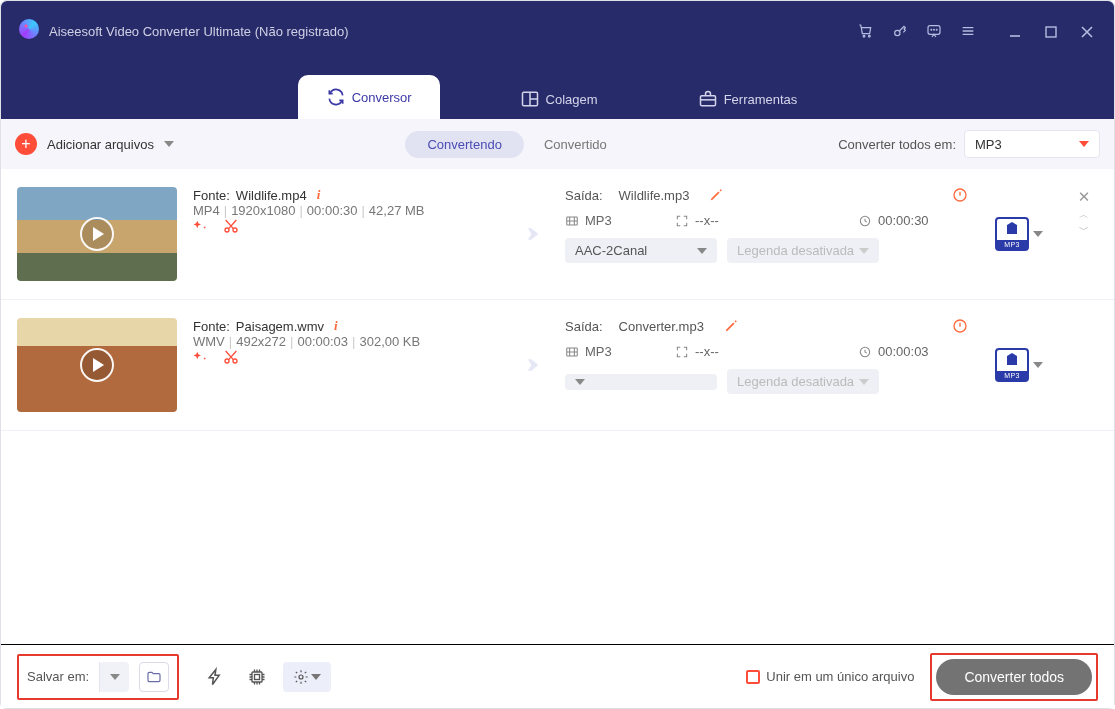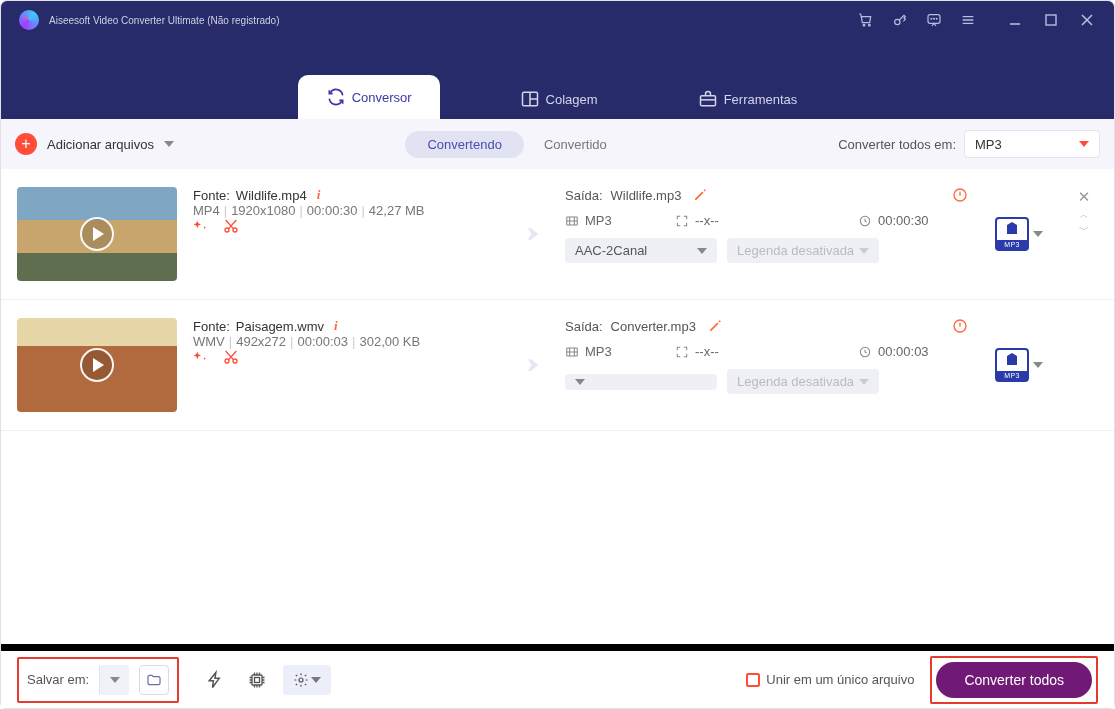--- a/index.html
+++ b/index.html
@@ -1,21 +1,21 @@
 <!DOCTYPE html>
 <html><head>
 <meta charset="utf-8">
 <style>
 * { box-sizing: border-box; margin: 0; padding: 0; font-family: -apple-system, "Segoe UI", Arial, sans-serif; }
 body { width: 1115px; height: 709px; overflow: hidden; background: #fff; }
 
 .window { width: 1115px; height: 709px; background: #fff; border: 1px solid #e0e0e8; border-radius: 6px; display: flex; flex-direction: column; }
 
 
-.titlebar { height: 38px; background: #272B6A; display: flex; align-items: center; color: #cfd0e4; font-size: 10px; border-radius: 6px 6px 0 0; }
+.titlebar { height: 38px; background: #272B6A; display: flex; align-items: flex-end; color: #cfd0e4; font-size: 13px; border-radius: 6px 6px 0 0; }
 .titlebar .logo { width: 20px; height: 20px; margin: 0 10px 0 18px; border-radius: 50%; background: radial-gradient(circle at 35% 35%, #ff4fa0 8%, transparent 9%), conic-gradient(from 220deg, #a23cff, #3cc8ff, #a23cff); position: relative; }
 .titlebar .title { flex: 0 0 auto; }
 .titlebar .spacer { flex: 1; }
 .titlebar .tb-icons { display: flex; gap: 18px; align-items: center; padding-right: 16px; color: #b8bce0; }
 .titlebar .tb-ico { width: 16px; height: 16px; cursor: pointer; }
 .titlebar .win-controls { display: flex; gap: 22px; padding: 0 20px 0 16px; align-items: center; color: #b8bce0; }
 .titlebar .win-ctrl { width: 14px; height: 14px; cursor: pointer; }
 
 
 .tabbar { height: 80px; background: #272B6A; display: flex; align-items: flex-end; justify-content: center; gap: 60px; }
@@ -50,21 +50,21 @@
 .meta { color: #777; }
 .meta .sep { color: #ccc; padding: 0 4px; }
 .tool-icons { display: flex; gap: 14px; }
 .small-ico { width: 16px; height: 16px; color: #ff4d3a; cursor: pointer; }
 .ital-i { font-style: italic; color: #ff6a3c; font-weight: bold; font-family: Georgia, serif; padding-left: 4px; }
 
 .arrow-col { flex: 0 0 40px; display: flex; align-items: center; justify-content: center; }
 .big-arrow { color: #e6e7f5; }
 
 .out-col { flex: 1; display: flex; flex-direction: column; gap: 10px; font-size: 13px; color: #555; }
-.out-top { display: flex; align-items: center; gap: 8px; justify-content: center; }
+.out-top { display: flex; align-items: center; gap: 16px; justify-content: center; }
 .out-top .fill { flex: 1; }
 .warn-ico { width: 16px; height: 16px; color: #ff6a3c; }
 .edit-ico { width: 14px; height: 14px; color: #ff6a3c; margin-left: 4px; cursor: pointer; }
 
 .out-row { display: flex; align-items: center; gap: 10px; }
 .out-cell { display: flex; align-items: center; gap: 6px; color: #666; }
 .out-cell.wide { flex: 1; }
 .out-row .mini-ico { width: 14px; height: 14px; color: #888; }
 
 .sel { display: flex; align-items: center; justify-content: space-between; background: #eef0f5; border-radius: 4px; padding: 5px 10px; width: 152px; color: #555; cursor: pointer; }
@@ -73,36 +73,36 @@
 .right-col { flex: 0 0 70px; display: flex; align-items: center; gap: 4px; justify-content: center; }
 .fmt-ico { width: 34px; height: 34px; border: 2px solid #2a3aa8; border-radius: 4px; position: relative; background: #fff; }
 .fmt-ico::before { content: ""; position: absolute; top: 3px; left: 50%; transform: translateX(-50%); width: 10px; height: 12px; background: linear-gradient(#2a3aa8,#2a3aa8); clip-path: polygon(50% 0,100% 25%,100% 100%,0 100%,0 25%); }
 .fmt-ico::after { content: attr(data-label); position: absolute; bottom: 0; left: 0; right: 0; background: #2a3aa8; color: #fff; font-size: 7px; text-align: center; padding: 1px 0; letter-spacing: .3px; }
 
 .side-col { flex: 0 0 28px; display: flex; flex-direction: column; align-items: center; gap: 6px; color: #888; padding-top: 2px; }
 .side-col .x { font-size: 15px; cursor: pointer; line-height: 1; color: #999; }
 .side-col .chev { font-size: 10px; line-height: .9; cursor: pointer; color: #aaa; }
 
 
-.bottombar { height: 64px; border-top: 7px solid #000000; background: #fff; display: flex; align-items: center; padding: 0 16px; gap: 10px; font-size: 13px; color: #555; }
+.bottombar { height: 64px; border-top: 1px solid #000000; background: #fff; display: flex; align-items: center; padding: 0 16px; gap: 10px; font-size: 13px; color: #555; }
 .save-group { display: flex; align-items: center; gap: 10px; border: 2px solid #e63a2e; padding: 6px 8px; border-radius: 2px; }
 .path-box { display: flex; align-items: center; background: #f1f2f8; border-radius: 4px; height: 30px; }
 .path-box .path { padding: 0 12px; width: 300px; white-space: nowrap; overflow: hidden; font-size: 12.5px; color: #666; }
 .path-box .dd { width: 30px; display: flex; align-items: center; justify-content: center; border-left: 1px solid #e2e3ef; height: 100%; cursor: pointer; }
 .folder-btn { width: 30px; height: 30px; display: flex; align-items: center; justify-content: center; border: 1px solid #d9dbe8; border-radius: 4px; cursor: pointer; color: #6a6ca8; }
 
 .mid-icons { display: flex; align-items: center; gap: 10px; margin-left: 10px; }
 .mid-btn { width: 32px; height: 30px; display: flex; align-items: center; justify-content: center; border-radius: 4px; cursor: pointer; color: #555; }
 .mid-btn.pill { background: #eceefa; width: 48px; justify-content: center; gap: 2px; }
 
 .merge-chk { display: flex; align-items: center; gap: 6px; cursor: pointer; margin-left: auto; margin-right: 6px; }
 .chkbox { width: 14px; height: 14px; border: 2px solid #ff4d3a; border-radius: 2px; }
 
 .cta-wrap { border: 2px solid #e63a2e; padding: 4px; border-radius: 2px; }
-.cta { background: #701a75; color: #fff; border-radius: 20px; padding: 10px 28px; cursor: pointer; font-size: 14px; }
+.cta { background: #737373; color: #fff; border-radius: 20px; padding: 10px 28px; cursor: pointer; font-size: 14px; }
 
 svg { display: block; }
 </style>
 </head>
 <body>
 
 <div class="window">
 
   <div class="titlebar">
     <div class="logo"></div>

